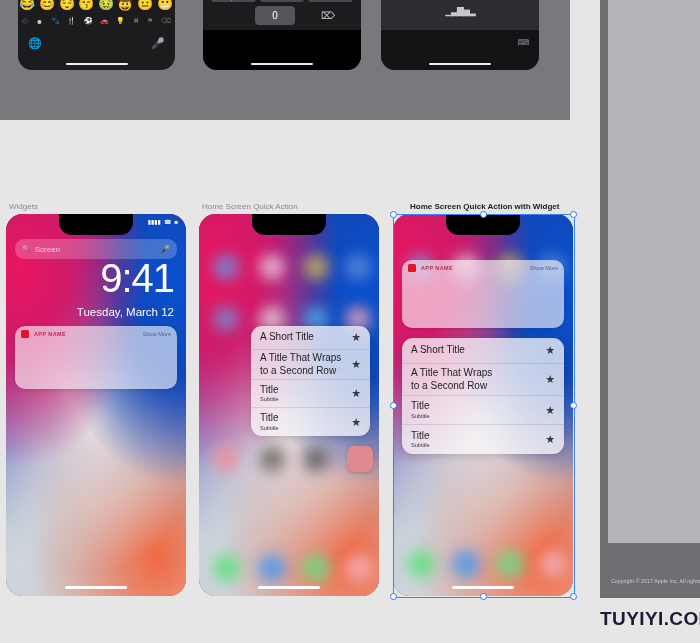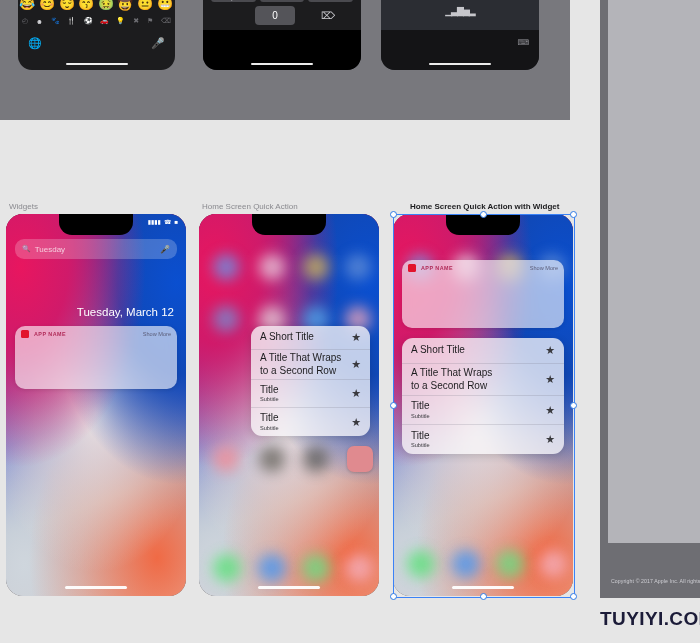--- a/index.html
+++ b/index.html
@@ -287,24 +287,25 @@
     <div class="wall"></div>
     <div class="notch"></div>
     <div class="statusbar">
       <span>▮▮▮▮</span>
       <span>☎</span>
       <span>■</span>
     </div>
 
     <div class="searchfield">
       <span class="mg">🔍</span>
-      <span>Tuesday</span>
+      <span>Screen</span>
       <span class="mic">🎤</span>
     </div>
 
+    <div class="clock">9:41</div>
     <div class="datetext">Tuesday, March 12</div>
 
     <div class="widget" style="left:9px;top:112px;width:162px;height:63px;">
       <div class="widget-head">
         <div class="wg-sq"></div>
         <div class="wg-name">APP NAME</div>
         <div class="wg-more">Show More</div>
       </div>
     </div>
 

